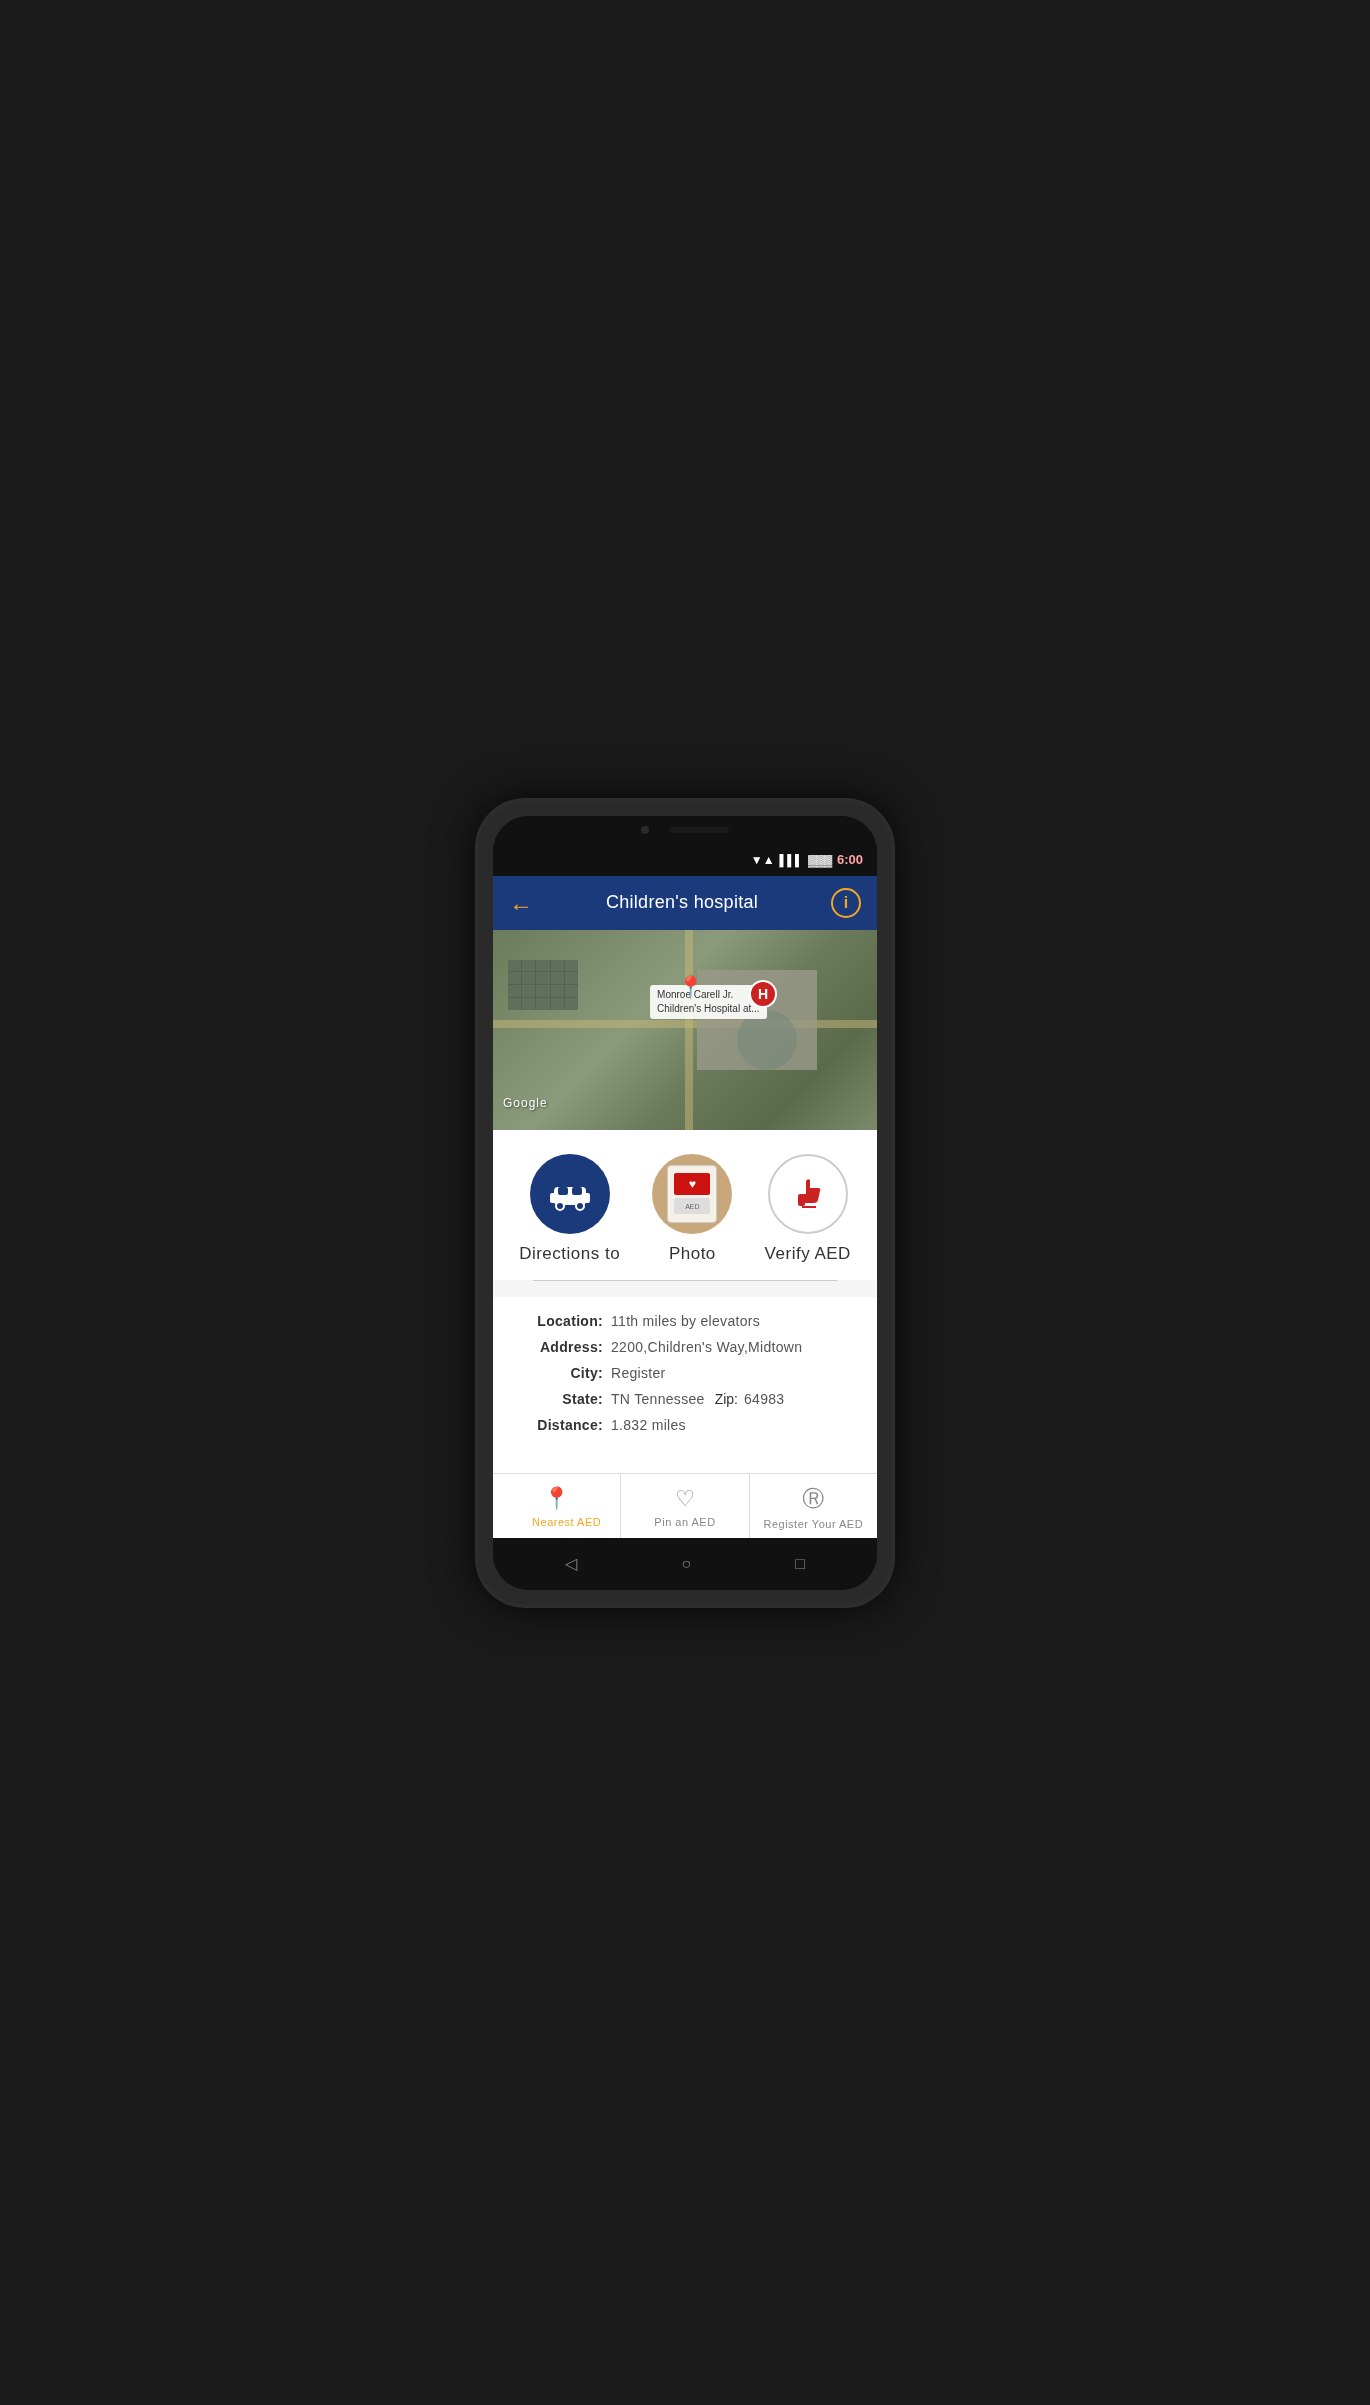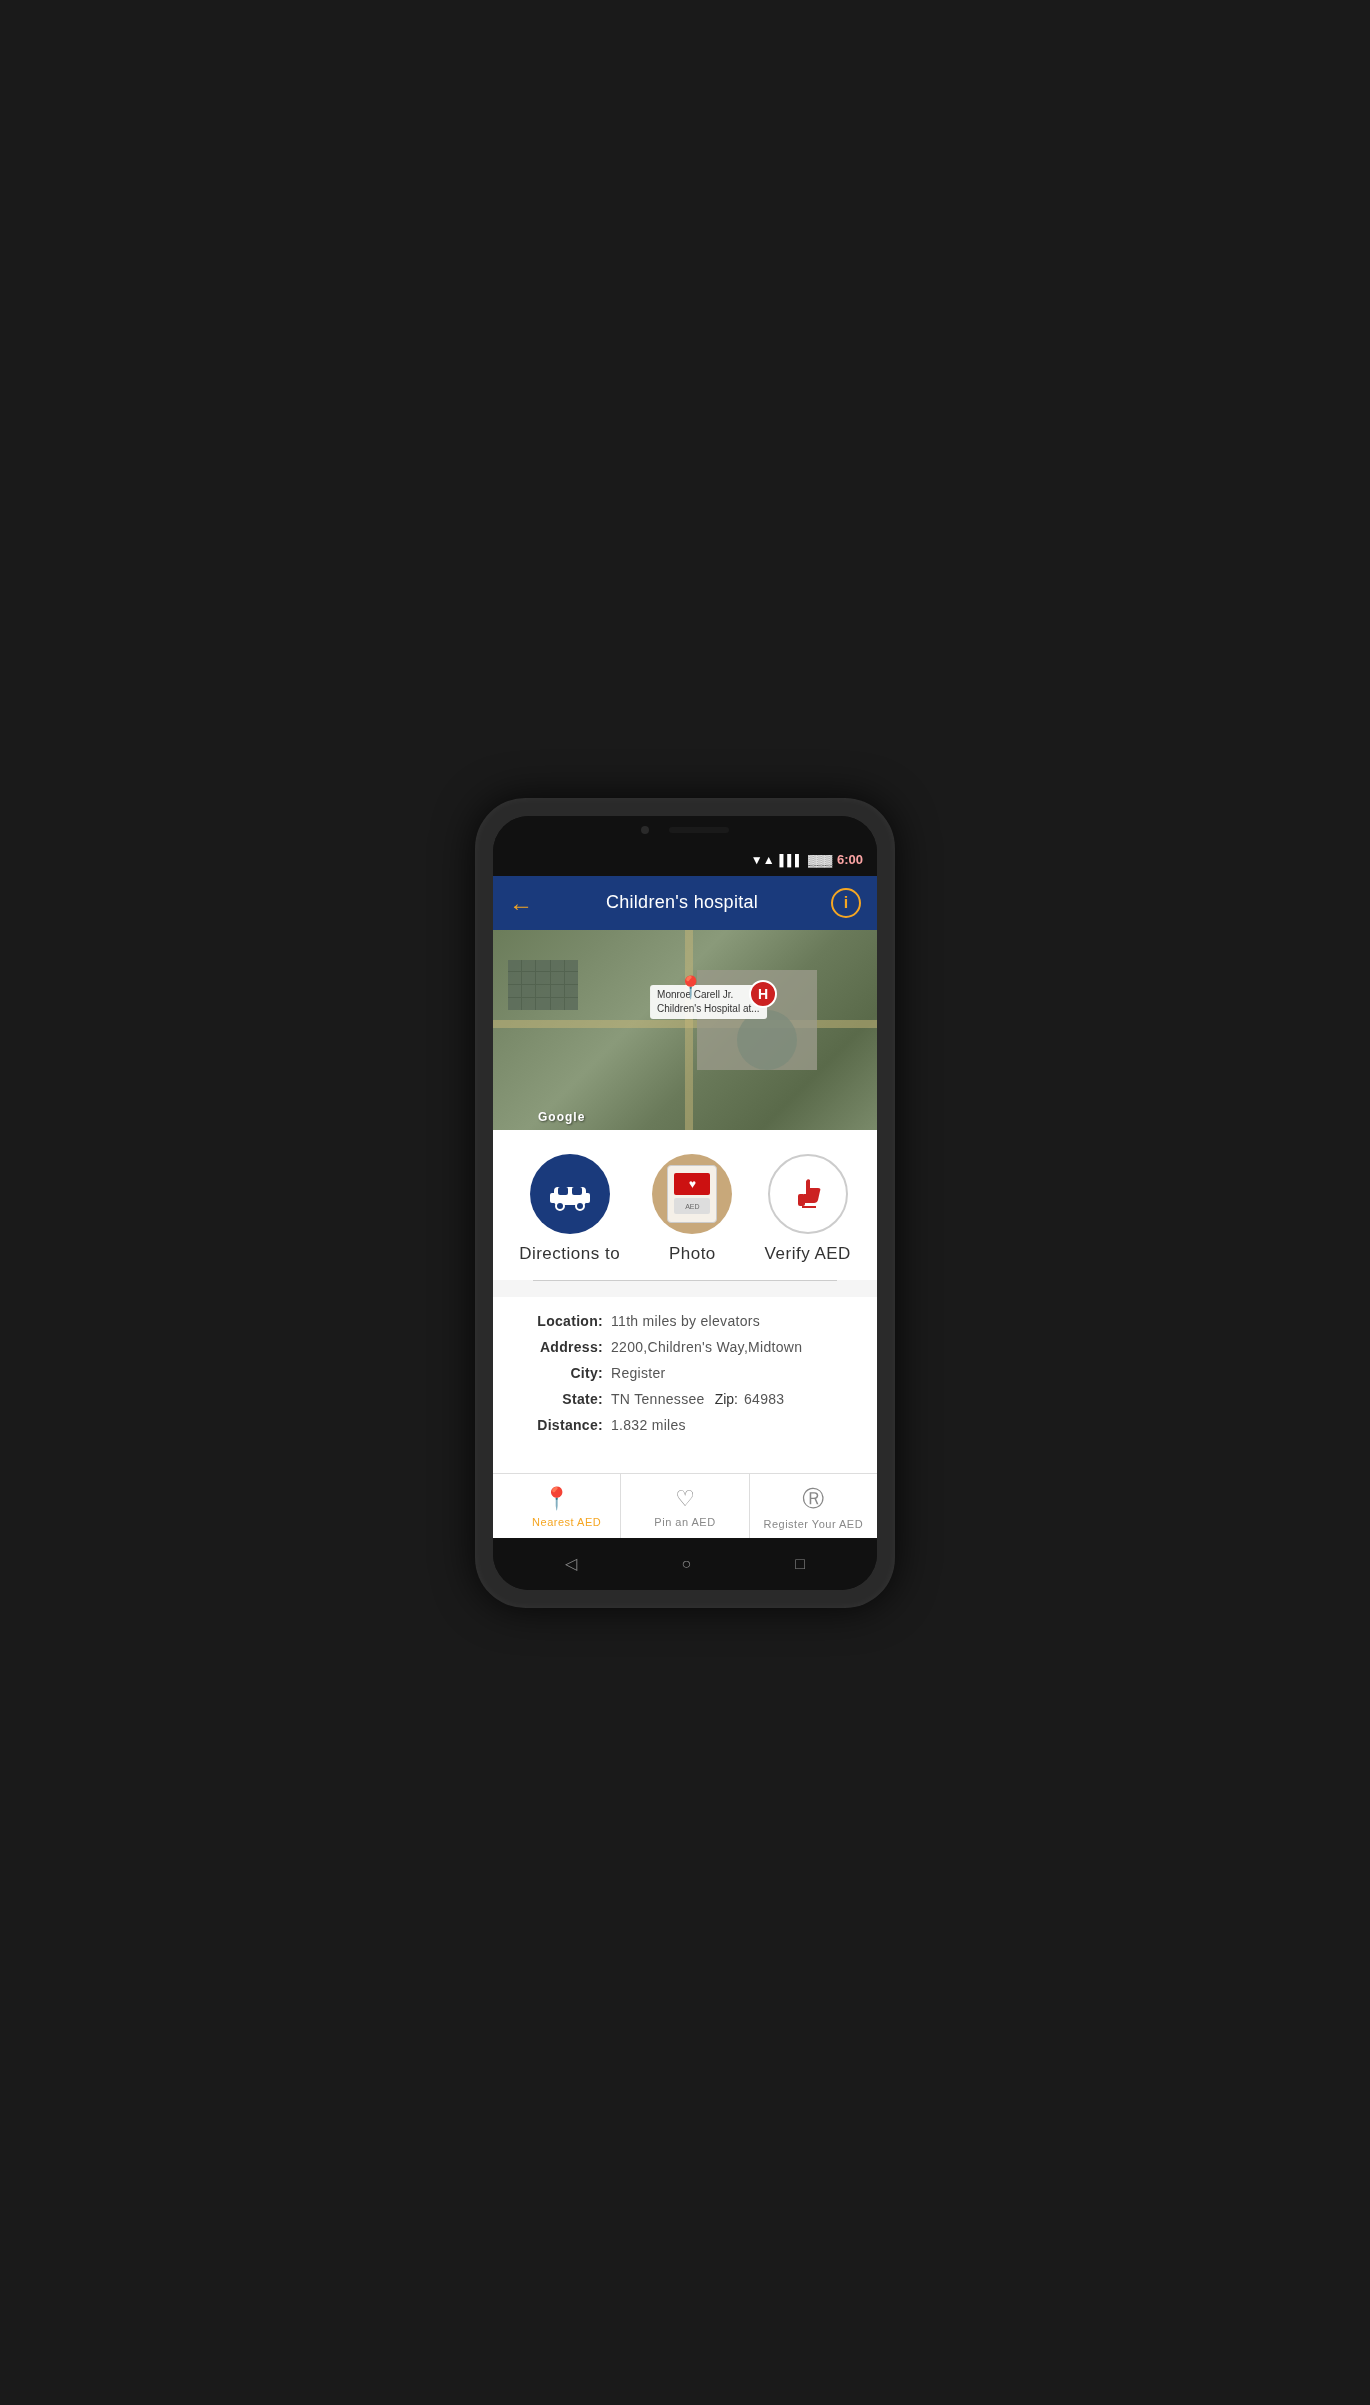--- a/index.html
+++ b/index.html
@@ -173,27 +173,26 @@
       border: 2px solid white;
     }
     .map-pin {
       position: absolute;
       top: 45px; left: 48%;
       color: #cc2222;
       font-size: 22px;
     }
     .google-watermark {
       position: absolute;
-      bottom: 6px; left: 10px;
+      bottom: 20px; left: 10px;
       color: white;
       font-size: 12px;
-      font-weight: bold;
+      font-weight: normal;
       text-shadow: 1px 1px 2px rgba(0,0,0,0.5);
       letter-spacing: 1px;
-      margin-left: 35px;
     }
 
     
     .content-area {
       background: #f5f5f5;
       padding: 0;
     }
 
     
     .action-row {

